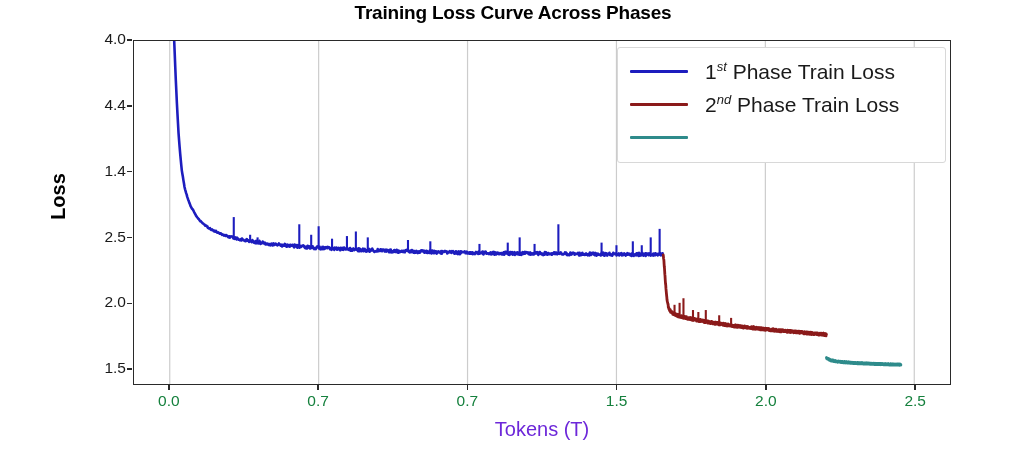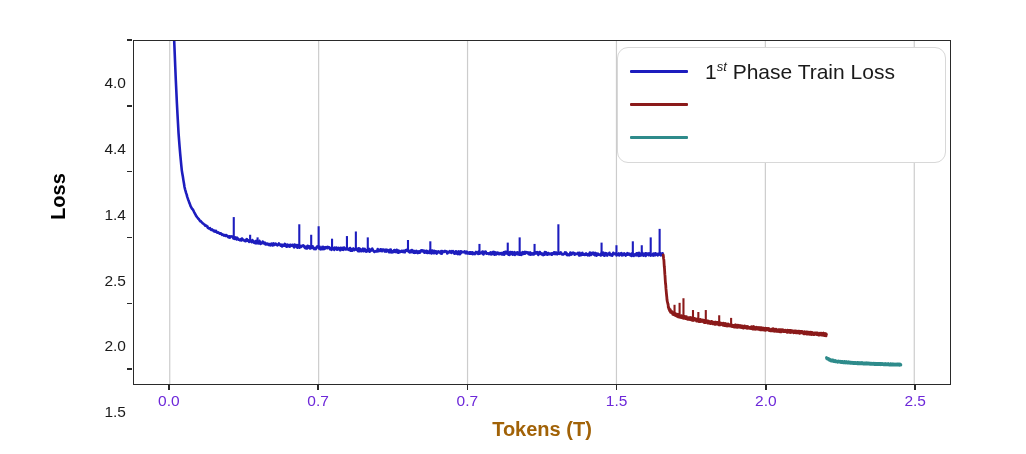--- a/index.html
+++ b/index.html
@@ -49,42 +49,41 @@
     height: 100%;
     display: block;
   }
   .ytick-label {
     position: absolute;
     right: 0;
     width: 42px;
     text-align: right;
     font-size: 15.5px;
     color: #1a1a1a;
-    margin-top: 44px;
   }
   #ytick-group {
     position: absolute;
     left: 78px;
     top: 0;
     width: 48px;
     height: 454px;
   }
   .ytick-mark {
     position: absolute;
     left: 127px;
     width: 5px;
     height: 1.6px;
     background: #2a2a2a;
   }
   .xtick-label {
     position: absolute;
     width: 60px;
     text-align: center;
     font-size: 15.5px;
-    color: #6d28d9;
+    color: #15803d;
     top: 392px;
   }
   .xtick-mark {
     position: absolute;
     top: 385px;
     width: 1.6px;
     height: 5px;
     background: #2a2a2a;
   }
   #ylabel {
@@ -99,33 +98,33 @@
     transform: rotate(-90deg);
     transform-origin: center center;
   }
   #xlabel {
     position: absolute;
     left: 133px;
     top: 418px;
     width: 818px;
     text-align: center;
     font-size: 20px;
-    font-weight: bold;
-    color: #a16207;
+    font-weight: normal;
+    color: #6d28d9;
   }
   #legend {
     position: absolute;
     left: 617px;
     top: 47px;
     width: 329px;
     padding: 7px 12px 8px 12px;
     box-sizing: border-box;
     background: #ffffff;
     border: 1.2px solid #d8d8d8;
-    border-radius: 11px;
+    border-radius: 3px;
   }
   .legend-row {
     display: flex;
     align-items: center;
     height: 33px;
   }
   .legend-swatch {
     width: 58px;
     height: 3.5px;
     flex: 0 0 58px;
@@ -142,20 +141,21 @@
     font-style: italic;
     vertical-align: super;
     line-height: 0;
   }
 </style>
 </head>
 <body>
 
 <div id="figure">
 
+  <div id="chart-title">Training Loss Curve Across Phases</div>
 
   <div id="ylabel">Loss</div>
   <div id="xlabel">Tokens (T)</div>
 
   <div id="ytick-group">
       <div class="ytick-label" style="top:359.1984732824427px;">1.5</div>
       <div class="ytick-label" style="top:293.3587786259542px;">2.0</div>
       <div class="ytick-label" style="top:227.51908396946564px;">2.5</div>
       <div class="ytick-label" style="top:161.6793893129771px;">1.4</div>
       <div class="ytick-label" style="top:95.83969465648852px;">4.4</div>
@@ -210,20 +210,21 @@
       </svg>
   </div>
 
   <div id="legend">
       <div class="legend-row">
         <span class="legend-swatch" style="background:#1d1dbe;"></span>
         <span class="legend-text">1<sup>st</sup> Phase Train Loss</span>
       </div>
       <div class="legend-row">
         <span class="legend-swatch" style="background:#8b1a1a;"></span>
+        <span class="legend-text">2<sup>nd</sup> Phase Train Loss</span>
       </div>
       <div class="legend-row">
         <span class="legend-swatch" style="background:#2e8b8b;"></span>
       </div>
     </div>
 
 <div class="ytick-mark" style="top: 368.398px;"></div>
     <div class="ytick-mark" style="top: 302.559px;"></div>
     <div class="ytick-mark" style="top: 236.719px;"></div>
     <div class="ytick-mark" style="top: 170.879px;"></div>

